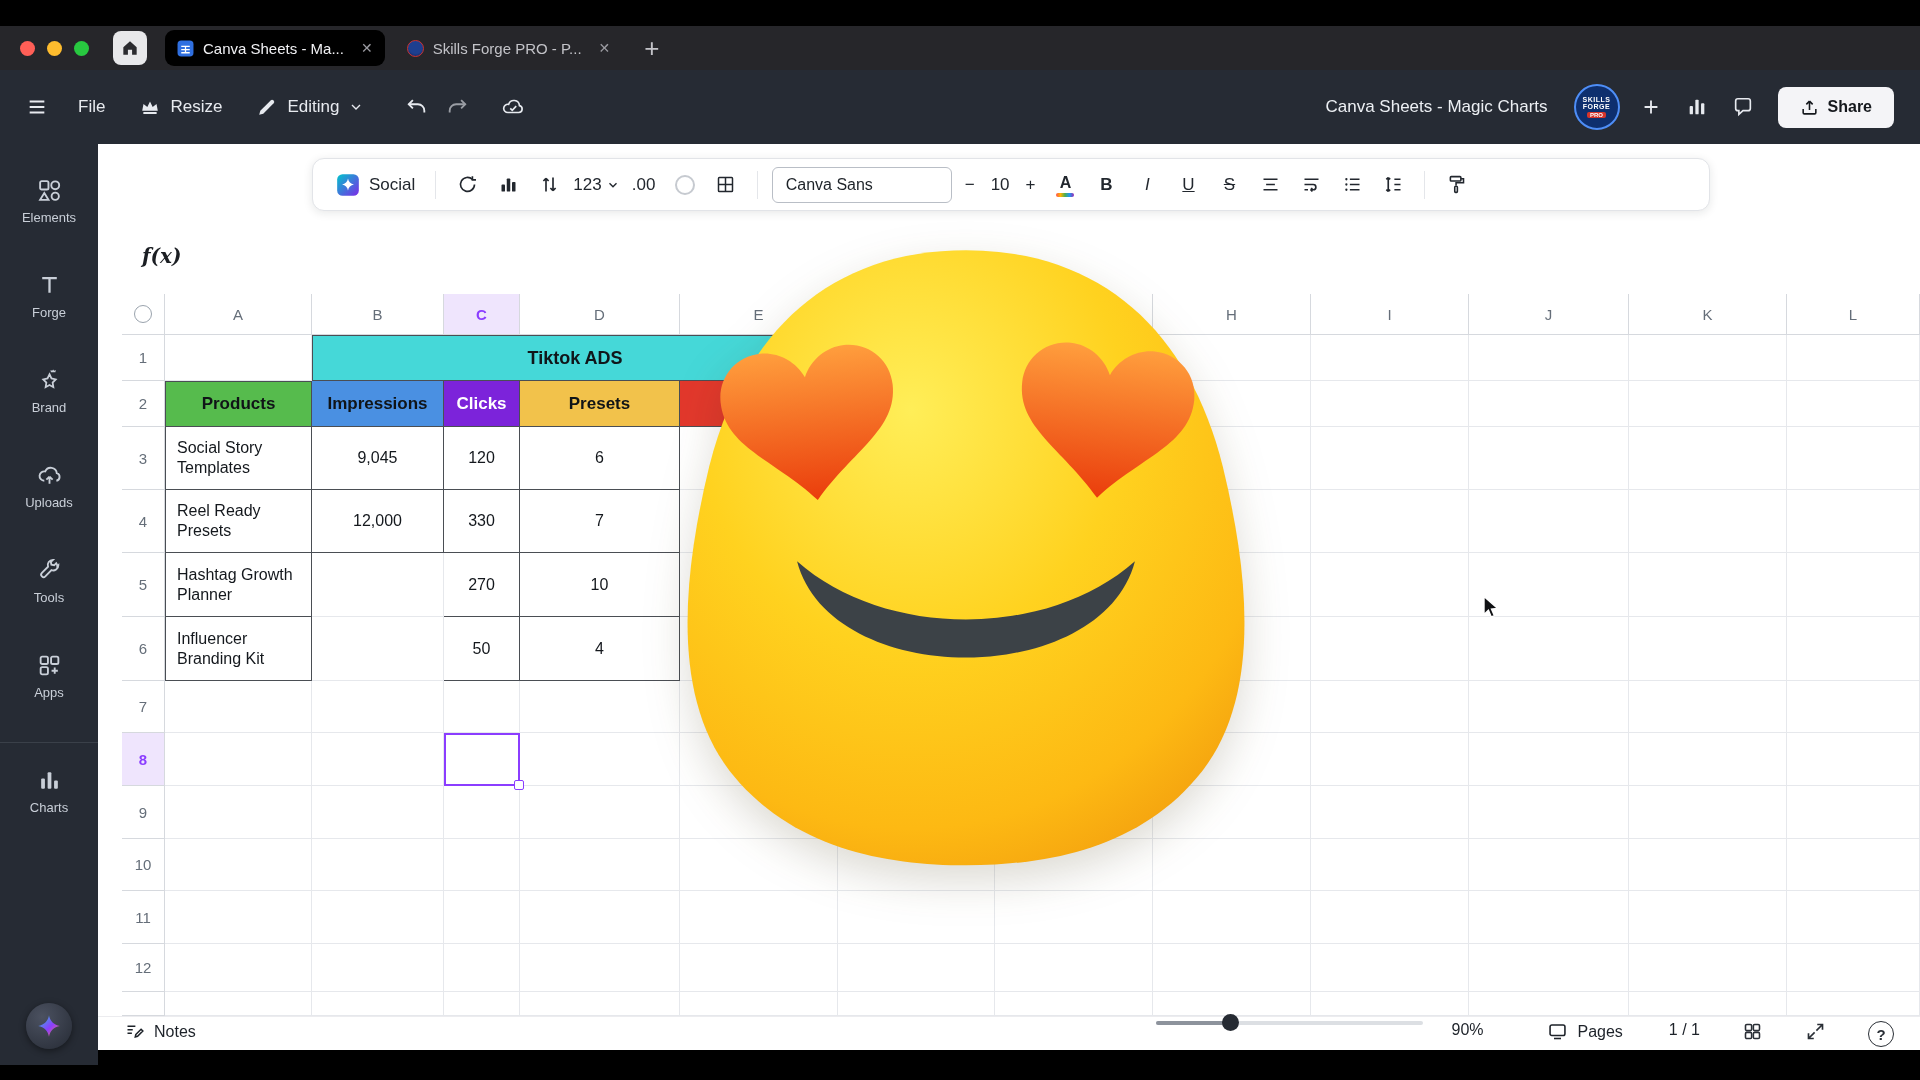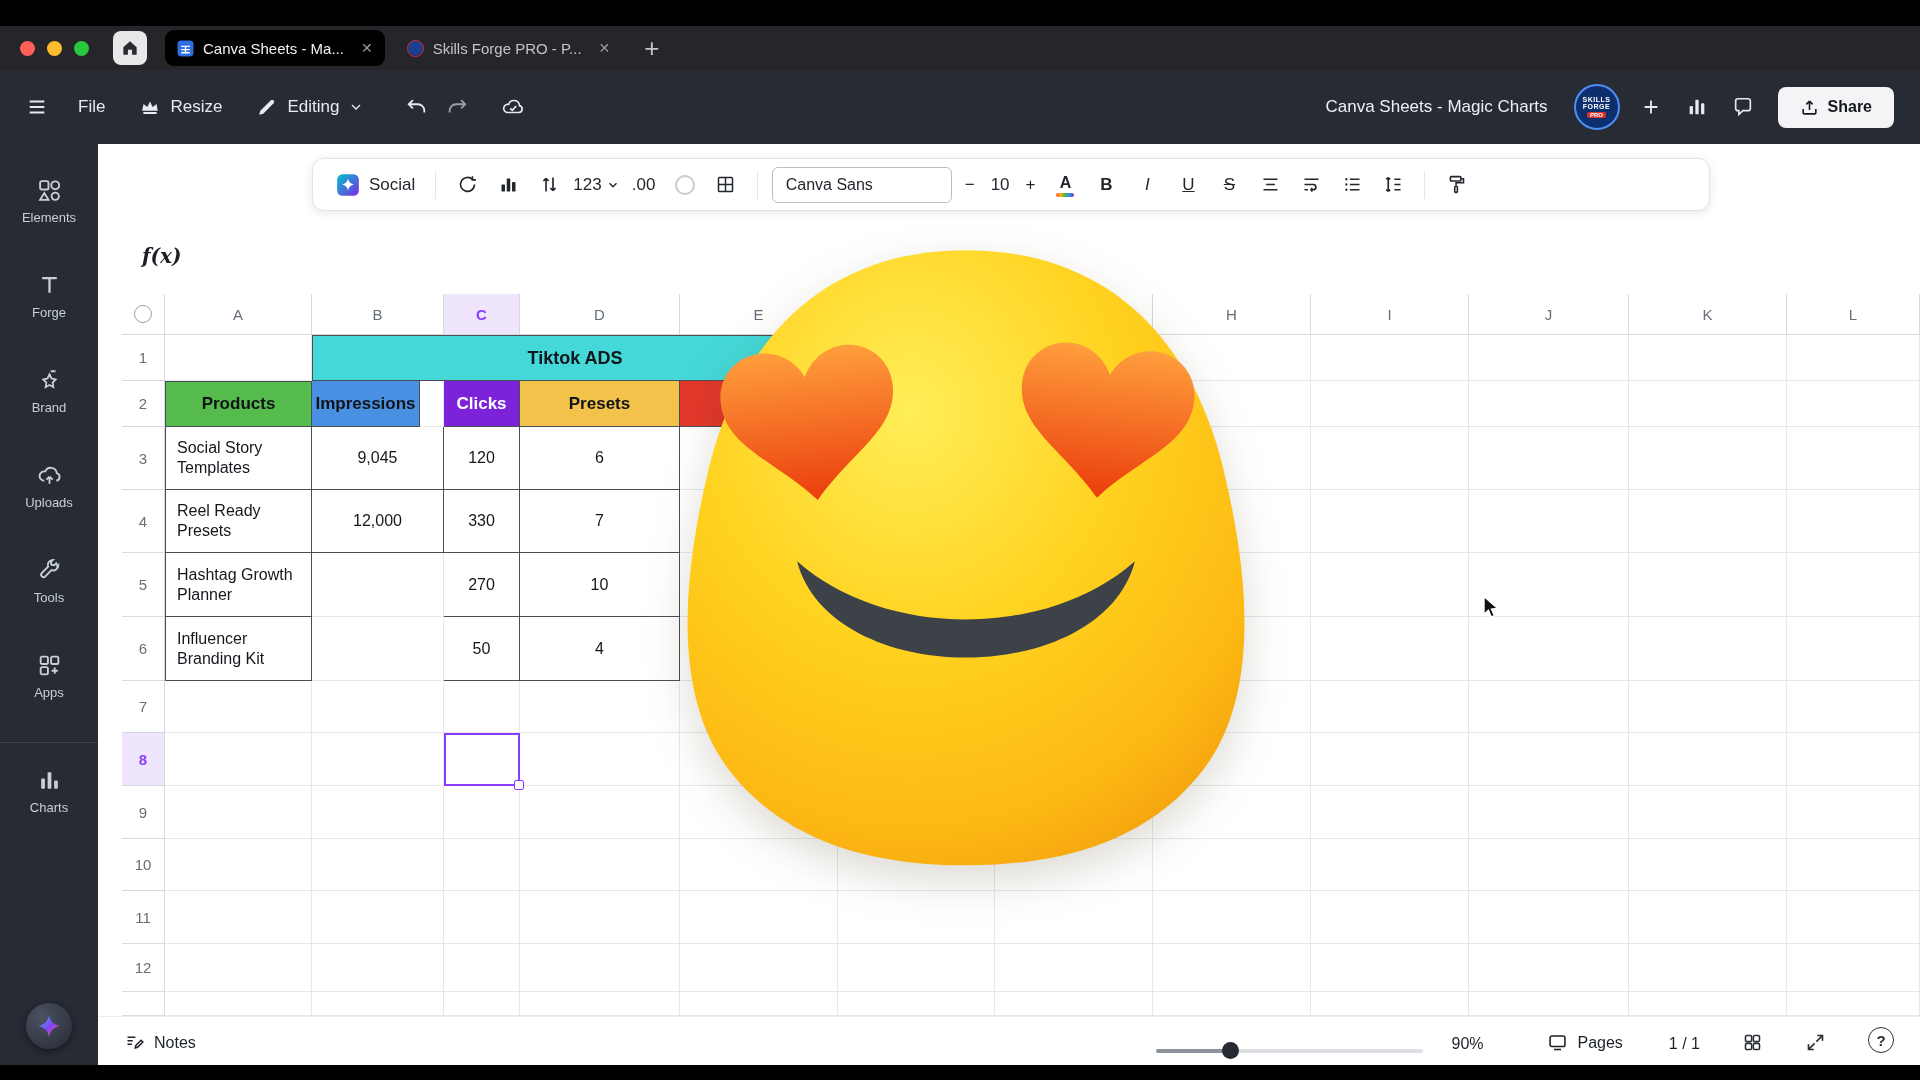--- a/index.html
+++ b/index.html
@@ -88,21 +88,21 @@
 .selbox{z-index:4;border:2px solid #8b3dff;background:transparent}
 .fill-handle{position:absolute;right:-6px;bottom:-6px;width:10px;height:10px;background:#fff;border:1.5px solid #8b3dff;border-radius:2px}
 
 
 .emoji{position:absolute;left:524px;top:86px;width:688px;height:642px;z-index:5;filter:drop-shadow(0 16px 22px rgba(60,50,10,.18))}
 
 
 .cursor{position:absolute;left:1381px;top:450px;width:24px;height:28px;z-index:30}
 
 
-.statusbar{position:absolute;left:98px;top:1016px;width:1822px;height:49px;background:#fff;border-top:1px solid #ececef;display:flex;align-items:flex-end;padding:12px 26px;color:#1d2229;font-size:16px;z-index:8}
+.statusbar{position:absolute;left:98px;top:1016px;width:1822px;height:34px;background:#fff;border-top:1px solid #ececef;display:flex;align-items:flex-start;padding:4px 26px;color:#1d2229;font-size:16px;z-index:8}
 .sb-item{display:flex;align-items:center;gap:9px}
 .sb-item svg{width:21px;height:21px}
 .zoomwrap{margin-left:auto;display:flex;align-items:center}
 .ztrack{width:267px;height:4px;background:#dcdfe3;border-radius:2px;position:relative}
 .zfill{width:28%;height:100%;background:#8d939c;border-radius:2px}
 .zhandle{position:absolute;left:calc(28% - 9px);top:-7px;width:17px;height:17px;border-radius:50%;background:#262b33}
 .zoomtext{margin-left:28px;min-width:44px}
 .pages-item{margin-left:52px}
 .pageind{margin-left:46px}
 .sb-icon{margin-left:42px;display:flex;align-items:center;color:#2a2f36}
@@ -571,21 +571,21 @@
         <div class="bcell" style="left: 558px; top: 698px; width: 158px; height: 24px;"></div>
         <div class="bcell" style="left: 716px; top: 698px; width: 157px; height: 24px;"></div>
         <div class="bcell" style="left: 873px; top: 698px; width: 158px; height: 24px;"></div>
         <div class="bcell" style="left: 1031px; top: 698px; width: 158px; height: 24px;"></div>
         <div class="bcell" style="left: 1189px; top: 698px; width: 158px; height: 24px;"></div>
         <div class="bcell" style="left: 1347px; top: 698px; width: 160px; height: 24px;"></div>
         <div class="bcell" style="left: 1507px; top: 698px; width: 158px; height: 24px;"></div>
         <div class="bcell" style="left: 1665px; top: 698px; width: 133px; height: 24px;"></div>
         <div class="tcell title edge-l edge-t" style="left: 190px; top: 41px; width: 526px; height: 46px; background: rgb(69, 216, 216);">Tiktok ADS</div>
         <div class="tcell thead edge-l edge-t" style="left: 43px; top: 87px; width: 147px; height: 46px; background: rgb(86, 187, 77); color: rgb(16, 20, 23);">Products</div>
-        <div class="tcell thead" style="left: 190px; top: 87px; width: 108px; height: 46px; background: rgb(74, 144, 226); color: rgb(16, 20, 23);">Impressions</div>
+        <div class="tcell thead" style="left: 190px; top: 87px; width: 132px; height: 46px; background: rgb(74, 144, 226); color: rgb(16, 20, 23);">Impressions</div>
         <div class="tcell thead" style="left: 322px; top: 87px; width: 76px; height: 46px; background: rgb(124, 35, 218); color: rgb(255, 255, 255);">Clicks</div>
         <div class="tcell thead" style="left: 398px; top: 87px; width: 160px; height: 46px; background: rgb(242, 194, 75); color: rgb(16, 20, 23);">Presets</div>
         <div class="tcell thead" style="left: 558px; top: 87px; width: 158px; height: 46px; background: rgb(226, 56, 44); color: rgb(255, 255, 255);"></div>
         <div class="tcell tleft edge-l" style="left: 43px; top: 133px; width: 147px; height: 63px;">Social Story Templates</div>
         <div class="tcell tnum" style="left: 190px; top: 133px; width: 132px; height: 63px;">9,045</div>
         <div class="tcell tnum" style="left: 322px; top: 133px; width: 76px; height: 63px;">120</div>
         <div class="tcell tnum" style="left: 398px; top: 133px; width: 160px; height: 63px;">6</div>
         <div class="tcell tleft edge-l" style="left: 43px; top: 196px; width: 147px; height: 63px;">Reel Ready Presets</div>
         <div class="tcell tnum" style="left: 190px; top: 196px; width: 132px; height: 63px;">12,000</div>
         <div class="tcell tnum" style="left: 322px; top: 196px; width: 76px; height: 63px;">330</div>

